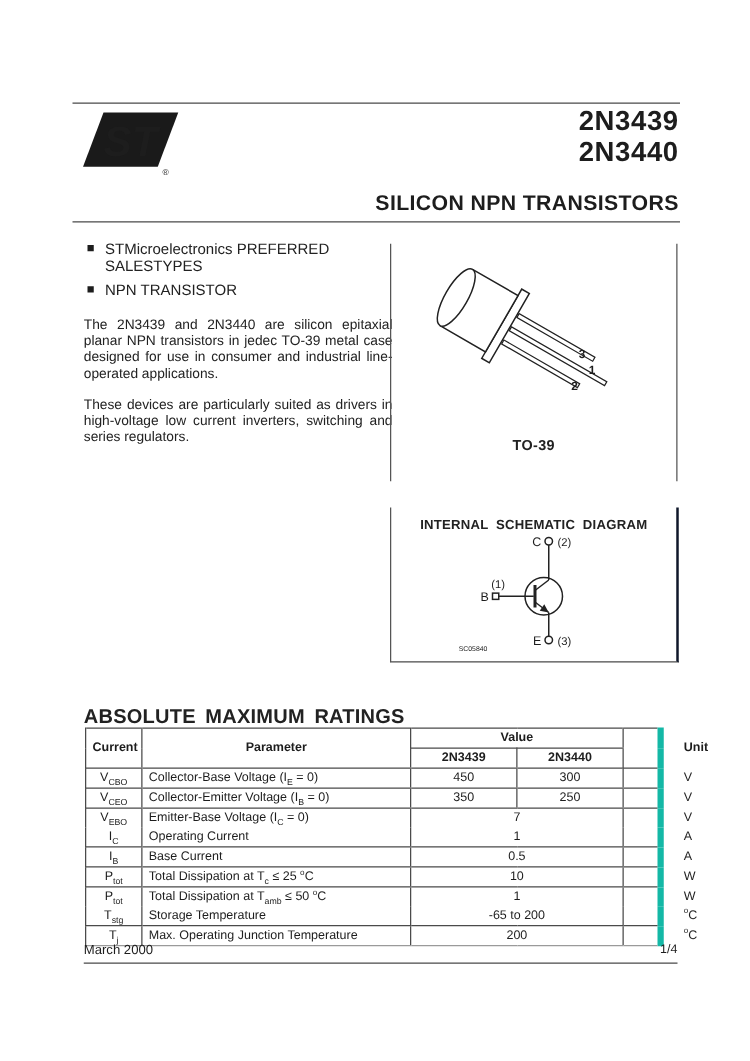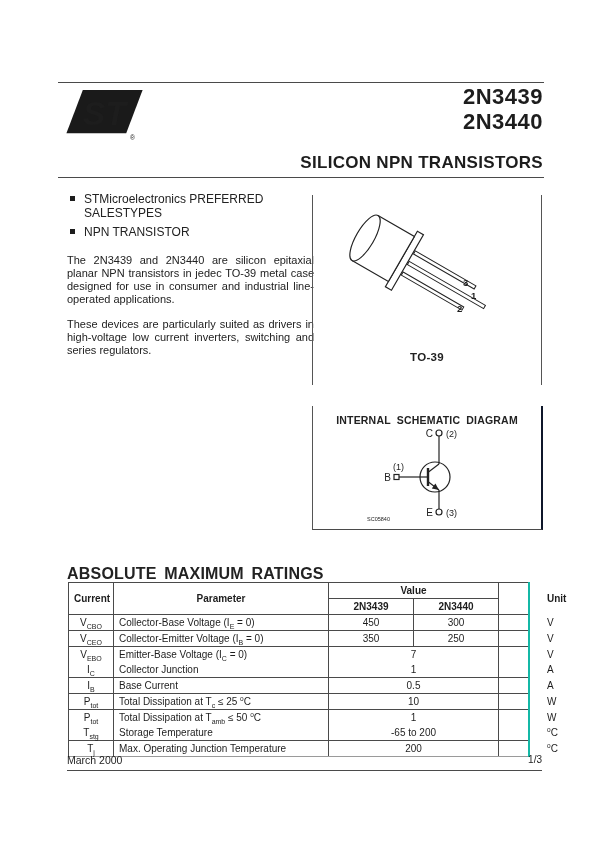--- a/index.html
+++ b/index.html
@@ -39,21 +39,21 @@
   .sch-title{position:absolute;left:0;top:8px;width:100%;text-align:center;
     font-weight:bold;font-size:10.5px;letter-spacing:0.2px;word-spacing:3px;}
   .sch-art{position:absolute;left:0;top:0;width:228px;height:123px;}
 
   .ratings-h{position:absolute;left:67px;top:565px;font-weight:bold;font-size:16px;word-spacing:3px;letter-spacing:0.2px;}
 
   table.ratings{position:absolute;left:68px;top:582px;width:460px;
     border-collapse:collapse;table-layout:fixed;font-size:10px;color:#1d1d1d;
     border-top:1.5px solid #4a4a4a;}
   .ratings th,.ratings td{border-left:1px solid #4a4a4a;padding:1px 5px;height:13px;vertical-align:middle;}
-  .ratings .c-unit{border-right:2px solid #14b8a6;padding-left:48px;}
+  .ratings .c-unit{border-right:5px solid #14b8a6;padding-left:48px;}
   .ratings thead th{border-bottom:1.4px solid #4a4a4a;font-weight:bold;text-align:center;}
   .ratings col.w-sym{width:45px;} .ratings col.w-par{width:215px;}
   .ratings col.w-val{width:85px;} .ratings col.w-unit{width:30px;}
   .ratings tbody td{border-bottom:none;}
   .ratings tbody tr.end td{border-bottom:1px solid #4a4a4a;}
   .ratings tbody tr:last-child td{border-bottom:1px solid #9a9a9a;}
   .c-sym,.c-val,.c-unit{text-align:center;}
   .c-par{text-align:left;}
   .ratings sub{font-size:7px;line-height:0;}
   .ratings sup{font-size:6.5px;line-height:0;}
@@ -182,21 +182,21 @@
           <td class="c-unit">V</td>
         </tr>
         <tr>
           <td class="c-sym">V<sub>EBO</sub></td>
           <td class="c-par">Emitter-Base Voltage (I<sub>C</sub> = 0)</td>
           <td class="c-val" colspan="2">7</td>
           <td class="c-unit">V</td>
         </tr>
         <tr class="end">
           <td class="c-sym">I<sub>C</sub></td>
-          <td class="c-par">Collector Junction</td>
+          <td class="c-par">Operating Current</td>
           <td class="c-val" colspan="2">1</td>
           <td class="c-unit">A</td>
         </tr>
         <tr class="end">
           <td class="c-sym">I<sub>B</sub></td>
           <td class="c-par">Base Current</td>
           <td class="c-val" colspan="2">0.5</td>
           <td class="c-unit">A</td>
         </tr>
         <tr class="end">
@@ -221,17 +221,17 @@
           <td class="c-sym">T<sub>j</sub></td>
           <td class="c-par">Max. Operating Junction Temperature</td>
           <td class="c-val" colspan="2">200</td>
           <td class="c-unit"><sup>o</sup>C</td>
         </tr>
       </tbody>
   </table>
 
   <div class="footer">
     <span>March 2000</span>
-    <span class="pg">1/3</span>
+    <span class="pg">1/4</span>
     <div class="footer-rule"></div>
   </div>
 
 </div>
 
 </body></html>

